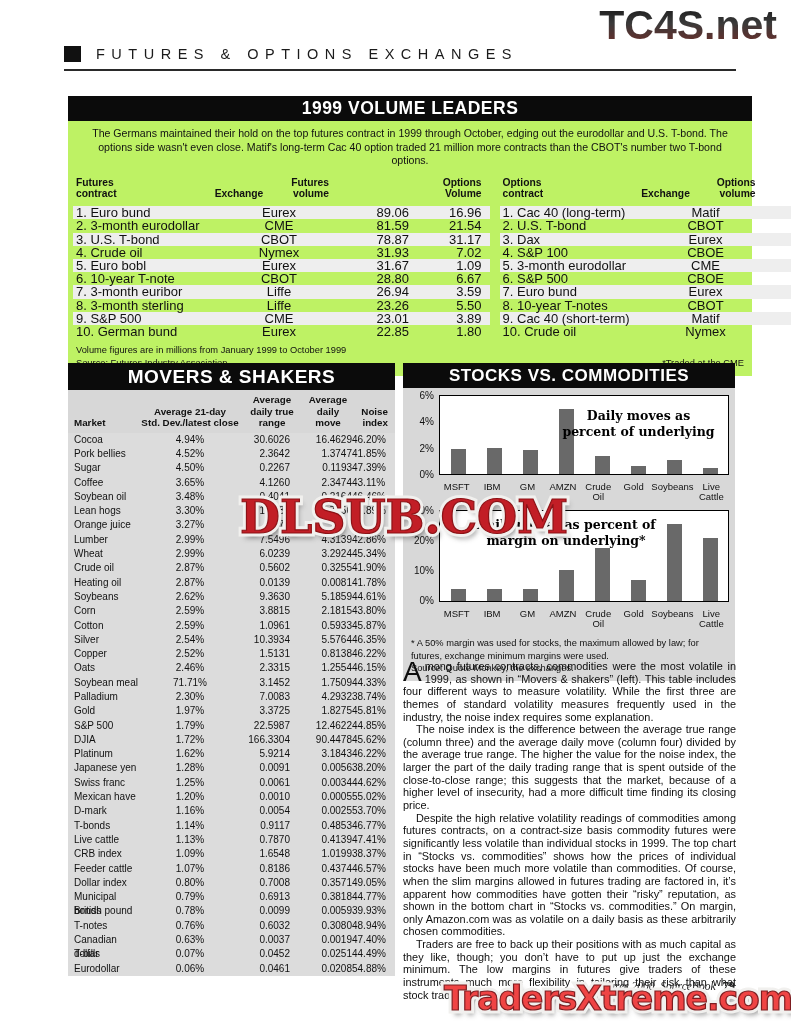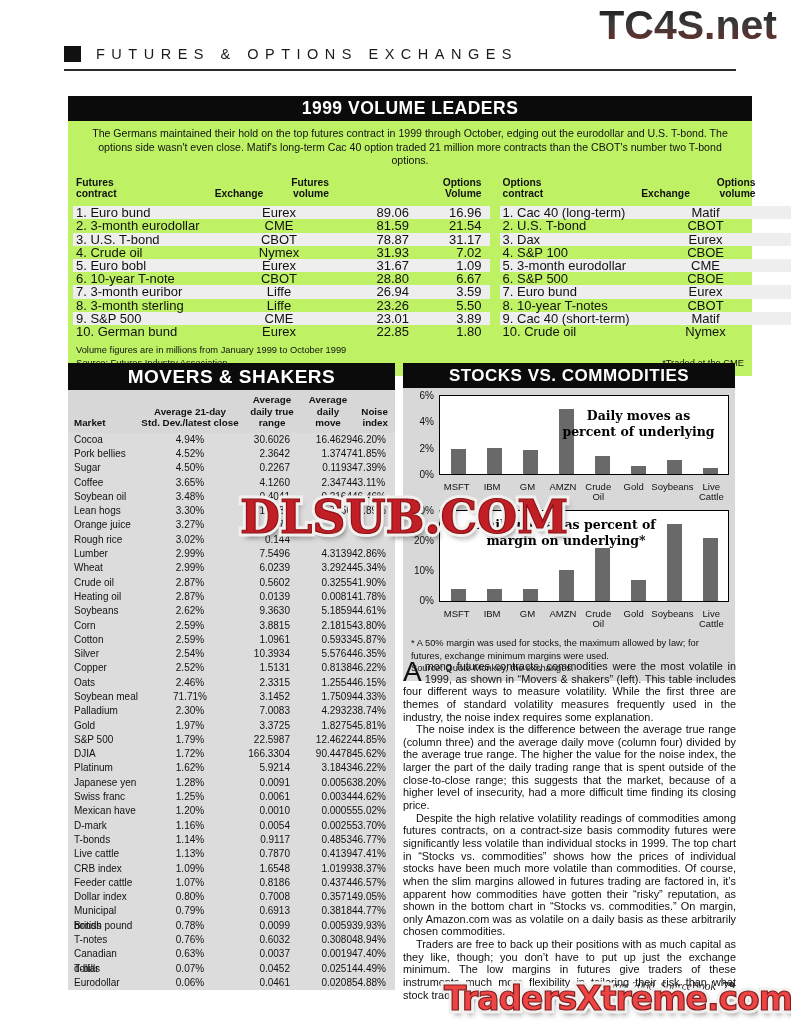--- a/index.html
+++ b/index.html
@@ -337,27 +337,20 @@
           <span>45.89%</span>
         </div>
         <div class="ms-row alt">
           <span>Orange juice</span>
           <span>3.27%</span>
           <span>2.571</span>
           <span></span>
           <span></span>
         </div>
         <div class="ms-row alt">
-          <span>Rough rice</span>
-          <span>3.02%</span>
-          <span>0.144</span>
-          <span></span>
-          <span></span>
-        </div>
-        <div class="ms-row alt">
           <span>Lumber</span>
           <span>2.99%</span>
           <span>7.5496</span>
           <span>4.3139</span>
           <span>42.86%</span>
         </div>
         <div class="ms-row alt">
           <span>Wheat</span>
           <span>2.99%</span>
           <span>6.0239</span>

